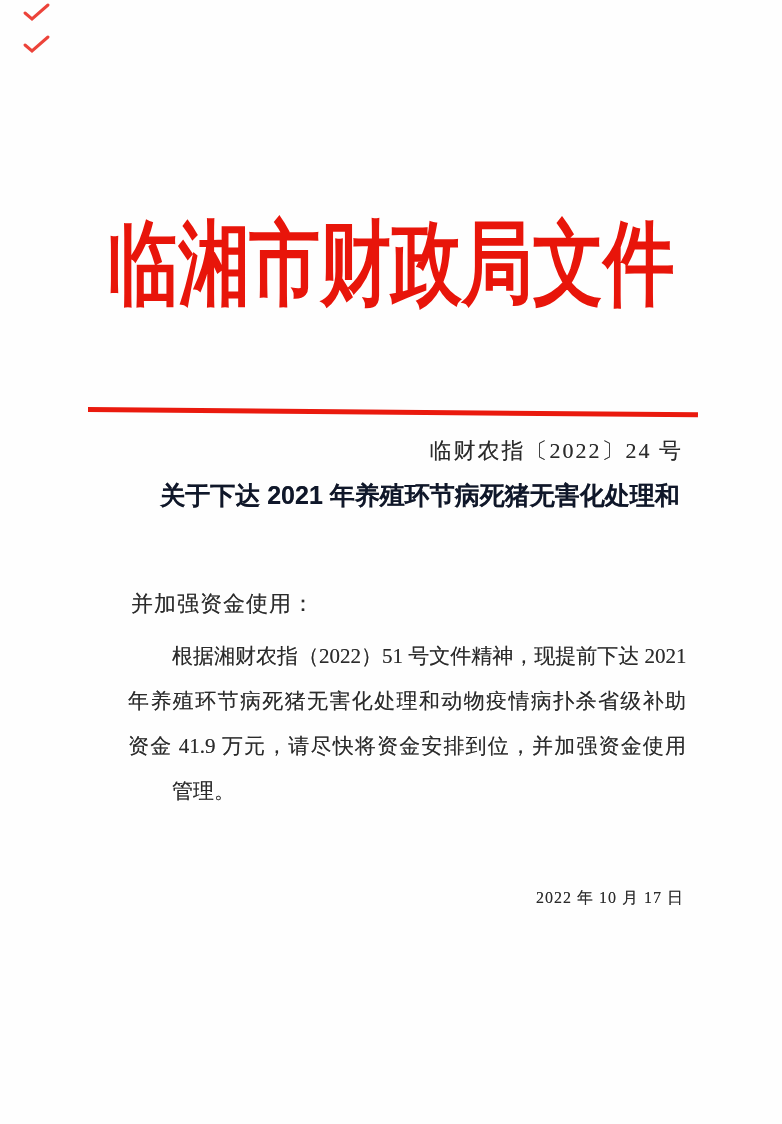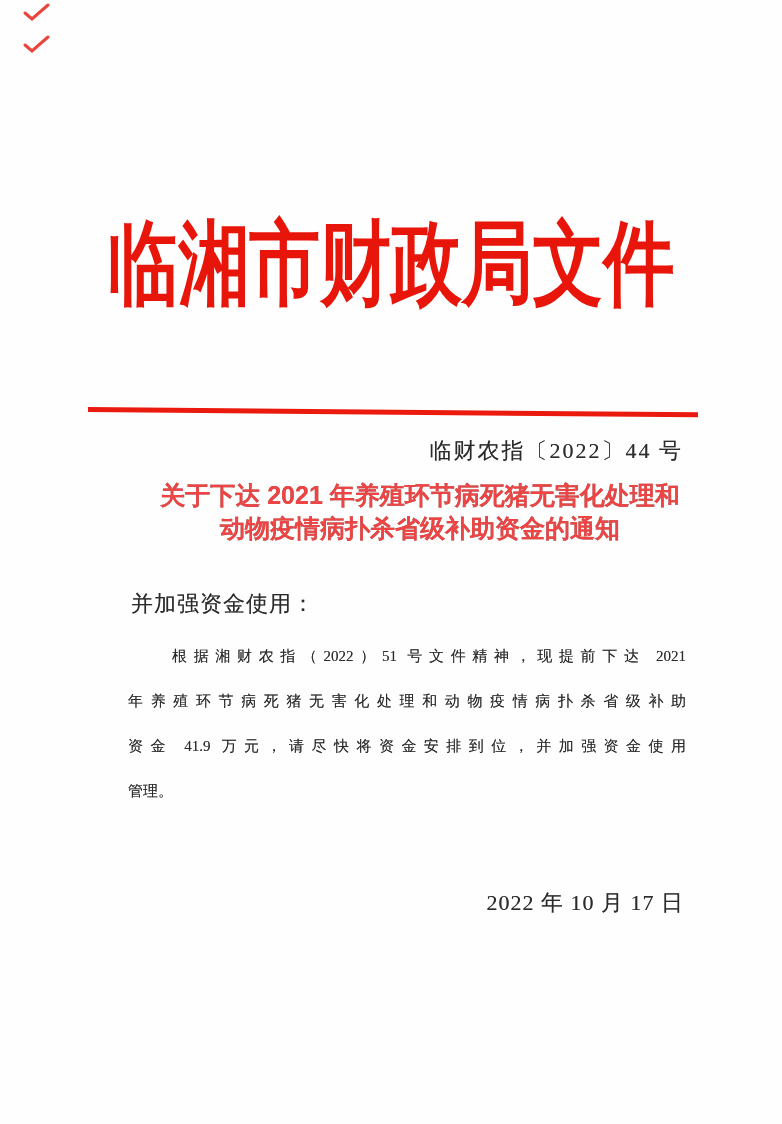--- a/index.html
+++ b/index.html
@@ -56,55 +56,55 @@
 
   .doc-title {
     position: absolute;
     left: 140px; top: 479px;
     width: 560px;
     text-align: center;
     font-family: "Liberation Sans", "DejaVu Sans", sans-serif;
     font-weight: bold;
     font-size: 25px;
     line-height: 33px;
-    color: #ef4444;
+    color: #0f172a;
     text-shadow: 0 0 0.5px rgba(30,30,30,0.6);
   }
 
   .addressee {
     position: absolute;
     left: 131px; top: 589px;
     font-size: 22px;
     letter-spacing: 1px;
     white-space: nowrap;
     text-shadow: 0 0 0.6px rgba(40,40,40,0.55);
   }
 
   .paragraph {
     position: absolute;
     left: 128px; top: 634px;
     width: 558px;
-    font-size: 15px;
+    font-size: 21px;
     line-height: 45px;
     text-shadow: 0 0 0.6px rgba(40,40,40,0.55);
   }
   .pline {
     white-space: nowrap;
     text-align: justify;
     text-align-last: justify;
     height: 45px;
     overflow: visible;
   }
   .pline.indent { padding-left: 44px; }
-  .pline.last { text-align: left; text-align-last: left; }
+  .pline.last { text-align: left; text-align-last: left; margin-left: 44px; }
 
   .doc-date {
     position: absolute;
     right: 98px; top: 888px;
-    font-size: 22px;
+    font-size: 16px;
     letter-spacing: 1px;
     white-space: nowrap;
     text-shadow: 0 0 0.6px rgba(40,40,40,0.55);
   }
 </style>
 </head>
 <body>
 
 <div class="page">
 
@@ -114,25 +114,24 @@
     </svg>
     <svg width="30" height="20" viewBox="0 0 30 20" style="margin-top:12px;">
       <path d="M3 11 L10 17 L26 3" fill="none" stroke="#e8150a" stroke-width="3" stroke-linecap="round"></path>
     </svg>
   </div>
 
   <h1 class="letterhead-title">临湘市财政局文件</h1>
 
   <div class="red-divider"></div>
 
-  <div class="doc-number">临财农指〔2022〕44 号</div>
+  <div class="doc-number">临财农指〔2022〕24 号</div>
 
   <div class="doc-title">
     <div>关于下达 2021 年养殖环节病死猪无害化处理和</div>
-    <div>动物疫情病扑杀省级补助资金的通知</div>
   </div>
 
   <div class="addressee">并加强资金使用：</div>
 
   <div class="paragraph">
     <div class="pline indent">根据湘财农指（2022）51 号文件精神，现提前下达 2021</div>
     <div class="pline">年养殖环节病死猪无害化处理和动物疫情病扑杀省级补助</div>
     <div class="pline">资金 41.9 万元，请尽快将资金安排到位，并加强资金使用</div>
     <div class="pline last">管理。</div>
   </div>

